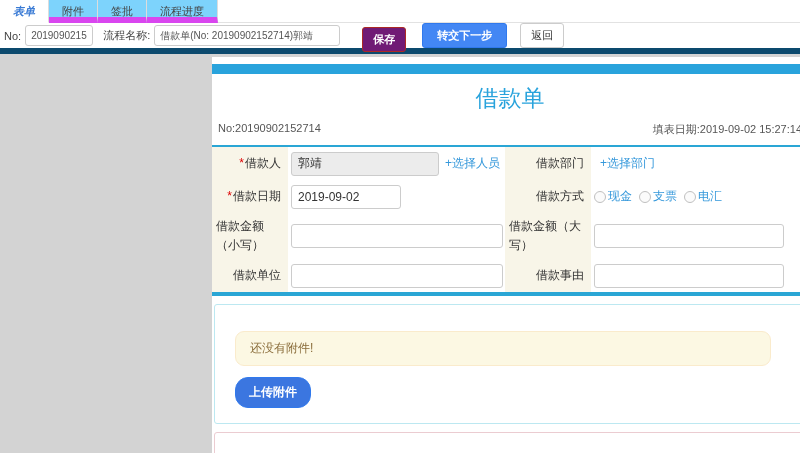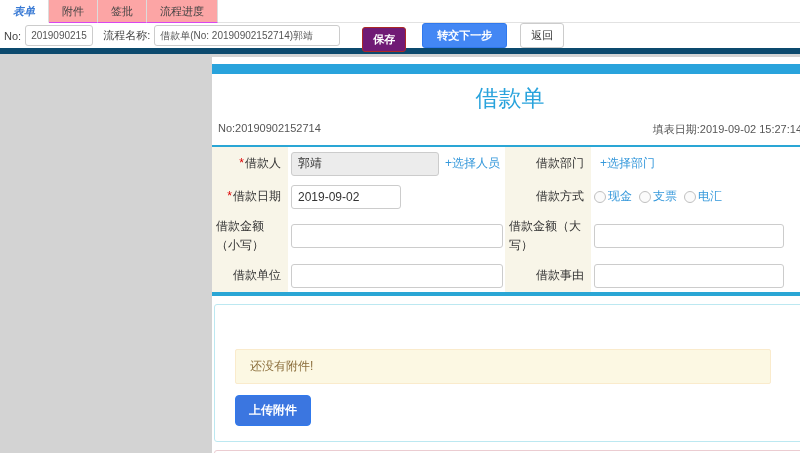--- a/index.html
+++ b/index.html
@@ -2,21 +2,21 @@
 <html><head>
 <meta charset="utf-8">
 <style>
   * { margin:0; padding:0; box-sizing:border-box; }
   html,body { width:800px; height:453px; overflow:hidden; }
   body { font-family:"Liberation Sans","DejaVu Sans",sans-serif; background:#fff; font-size:12px; color:#333; }
 
   
   .tabbar { display:flex; height:23px; background:#fff; border-bottom:1px solid #e2e2e2; }
   .tab { height:23px; line-height:22px; padding:0 13px; font-size:11px; color:#444;
-         background:#fca5a5; border-right:1px solid #dcdcdc; border-bottom:1px solid #d946ef; cursor:pointer; }
+         background:#7dd3fc; border-right:1px solid #dcdcdc; border-bottom:6px solid #d946ef; cursor:pointer; }
   .tab.active { background:#fff; color:#3a7bd5; border-bottom:1px solid #fff; font-weight:bold;font-style:italic; }
 
   
   .toolbar { display:flex; align-items:center; height:31px; padding-left:4px; background:#fff;
              border-bottom:6px solid #0c4a6e; }
   .toolbar label { font-size:11px; color:#444; margin-right:4px; }
   .tb-input { height:21px; border:1px solid #ccc; border-radius:3px; font-size:10px; padding:0 5px;
               color:#555; font-family:"Liberation Sans","DejaVu Sans",sans-serif; }
   .no-input { width:68px; margin-right:10px; }
   .name-input { width:186px; }
@@ -49,24 +49,24 @@
   .radio-opt { display:flex; align-items:center; gap:2px; cursor:pointer; }
   .radio-dot { width:12px; height:12px; border-radius:50%; border:1px solid #c0c0c0; background:#fbfbfb; }
   .radio-text { color:#3598db; font-size:12px; }
   .form-bottom-bar { height:4px; background:#2aa6d5; }
 
   
   .subpanel { margin:8px 2px 0 2px; border:1px solid #bce8f1; border-radius:3px; padding:13px 20px 15px; }
   .subpanel.danger { border-color:#ebccd1; height:150px; }
   .sp-title { font-size:13px; font-weight:bold; }
   .sp-title.info { color:#31708f; }
-  .warn-box { margin:31px 14px 0 0; background:#fcf8e3; border:1px solid #faebcc; border-radius:2px;
+  .warn-box { margin:13px 14px 0 0; background:#fcf8e3; border:1px solid #faebcc; border-radius:9px;
               padding:8px 14px; color:#8a6d3b; font-size:12px; }
   .btn-upload { display:inline-block; margin-top:11px; background:#3b76e0; border:1px solid #3079ed;
-                color:#fff; font-size:12px; font-weight:bold; padding:6px 13px; border-radius:4px; cursor:pointer; }
+                color:#fff; font-size:12px; font-weight:bold; padding:6px 13px; border-radius:13px; cursor:pointer; }
 </style>
 </head>
 <body>
 
 <div class="tabbar">
   <div class="tab active">表单</div>
   <div class="tab">附件</div>
   <div class="tab">签批</div>
   <div class="tab">流程进度</div>
 </div>

